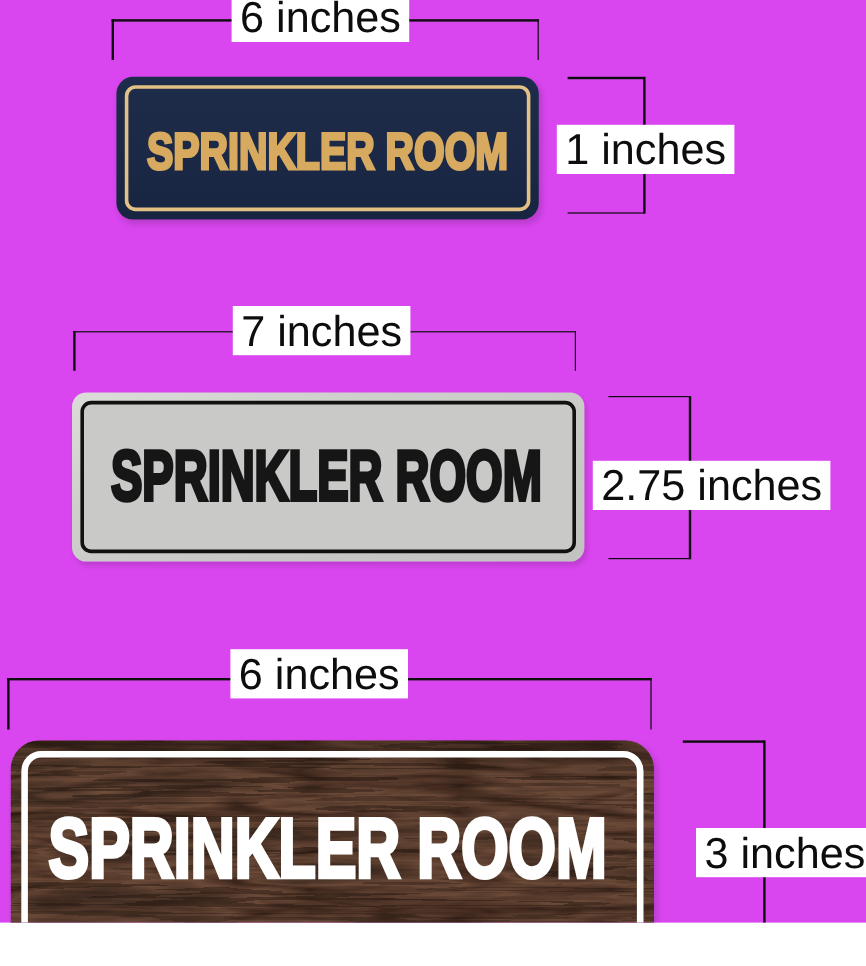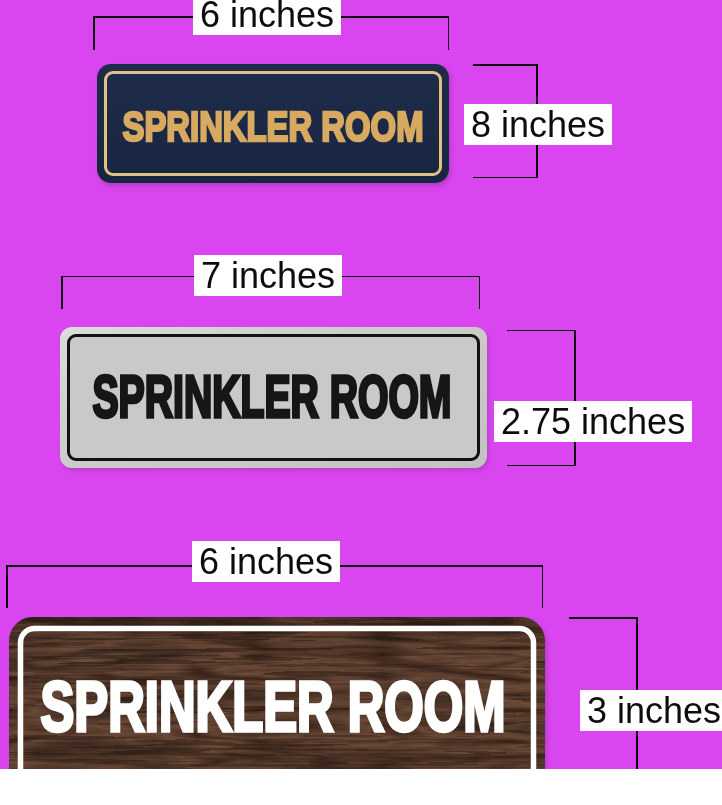--- a/index.html
+++ b/index.html
@@ -37,21 +37,21 @@
   </div>
 
   <div>
 
     <div class="hline" style="left:473px;top:64px;width:64px;"></div>
 
     <div class="vline" style="left:536px;top:64px;height:114px;"></div>
 
     <div class="hline" style="left:473px;top:176.5px;width:64px;"></div>
 
-    <div class="dimlabel" style="left:464px;top:103.5px;">8 inches</div>
+    <div class="dimlabel" style="left:464px;top:103.5px;">1 inches</div>
   </div>
 
   <div>
 
     <div class="hline" style="left:61px;top:275.5px;width:419px;"></div>
 
     <div class="vline" style="left:61px;top:275.5px;height:33px;"></div>
 
     <div class="vline" style="left:478.5px;top:275.5px;height:33px;"></div>
 
@@ -71,21 +71,21 @@
   </div>
 
   <div>
 
     <div class="hline" style="left:507px;top:329.5px;width:68px;"></div>
 
     <div class="vline" style="left:574px;top:329.5px;height:136px;"></div>
 
     <div class="hline" style="left:507px;top:464.5px;width:68px;"></div>
 
-    <div class="dimlabel" style="left:494px;top:383.5px;margin-top:17px;">2.75 inches</div>
+    <div class="dimlabel" style="left:494px;top:383.5px;">2.75 inches</div>
   </div>
 
   <div>
 
     <div class="hline" style="left:6px;top:565px;width:537px;"></div>
 
     <div class="vline" style="left:6px;top:565px;height:43px;"></div>
 
     <div class="vline" style="left:541.5px;top:565px;height:43px;"></div>
 

